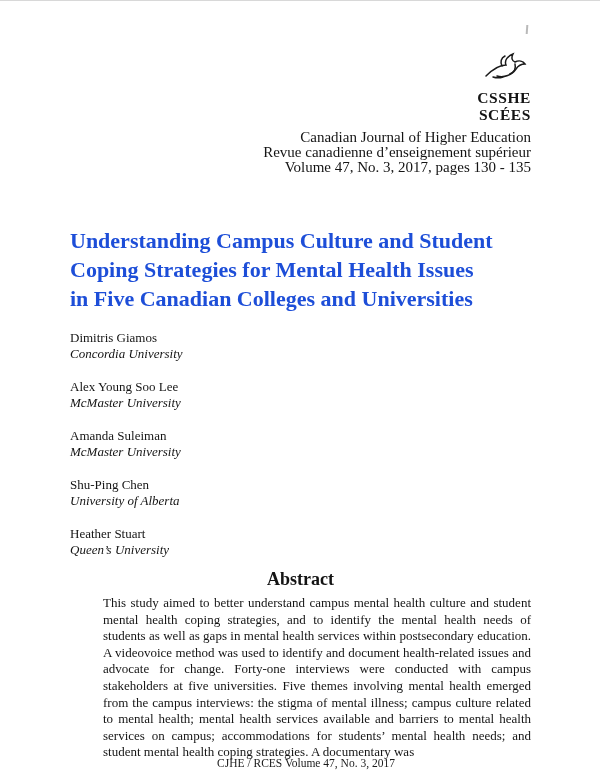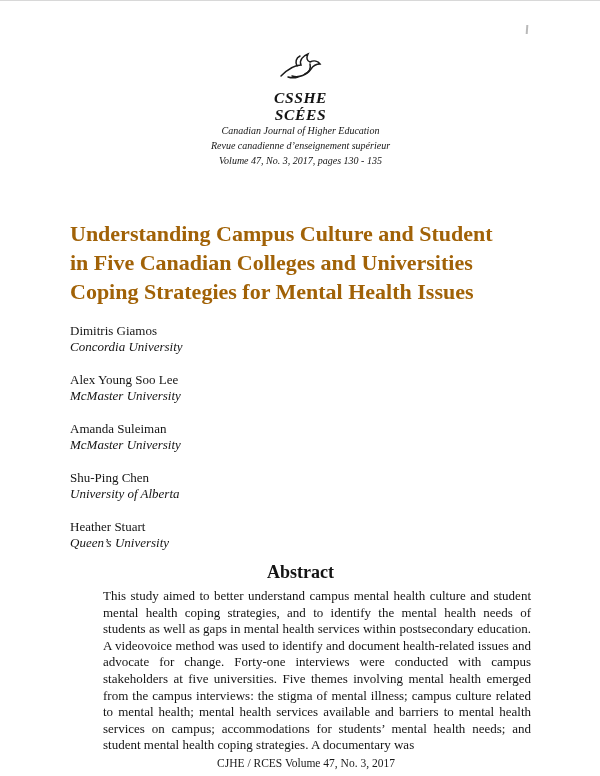--- a/index.html
+++ b/index.html
@@ -18,42 +18,43 @@
   }
   .scan-artifact {
     position: absolute;
     top: 24px;
     right: 72px;
     width: 2px;
     height: 9px;
     background: #b9b9b9;
     transform: rotate(4deg);
   }
-  .header { text-align: center; padding-top: 50px; font-style: italic; }
+  .header { text-align: right; padding-top: 50px; }
   .bird-logo { display: inline-block; margin-right: 4px; }
   .logo-text {
     font-weight: bold;
     font-size: 15.5px;
     line-height: 17px;
     letter-spacing: 0.6px;
     margin-top: 2px;
   }
   .logo-text span { display: block; }
   .journal-lines {
-    font-size: 10px;
+    font-size: 15px;
     line-height: 15px;
+    margin-top: 7px;
   }
   .journal-lines span { display: block; }
   .title {
     font-size: 22px;
     font-weight: bold;
     line-height: 29px;
     margin: 51px 0 0 0;
     padding: 0;
-    color: #a16207;
+    color: #1d4ed8;
   }
   .title span { display: block; }
   .authors { margin-top: 15px; font-size: 13px; }
   .author { margin-top: 17px; }
   .author-name { line-height: 16px; }
   .author-affiliation { line-height: 16px; font-style: italic; }
   .abstract-heading {
     margin-top: 12px;
     text-align: center;
     font-weight: bold;
@@ -98,22 +99,22 @@
     </div>
     <div class="journal-lines">
       <span>Canadian Journal of Higher Education</span>
       <span>Revue canadienne d’enseignement supérieur</span>
       <span>Volume 47, No. 3, 2017, pages 130 - 135</span>
     </div>
   </div>
 
   <h1 class="title">
     <span>Understanding Campus Culture and Student</span>
+    <span>Coping Strategies for Mental Health Issues</span>
     <span>in Five Canadian Colleges and Universities</span>
-    <span>Coping Strategies for Mental Health Issues</span>
   </h1>
 
   <div class="authors">
     <div class="author">
       <div class="author-name">Dimitris Giamos</div>
       <div class="author-affiliation">Concordia University</div>
     </div>
     <div class="author">
       <div class="author-name">Alex Young Soo Lee</div>
       <div class="author-affiliation">McMaster University</div>

